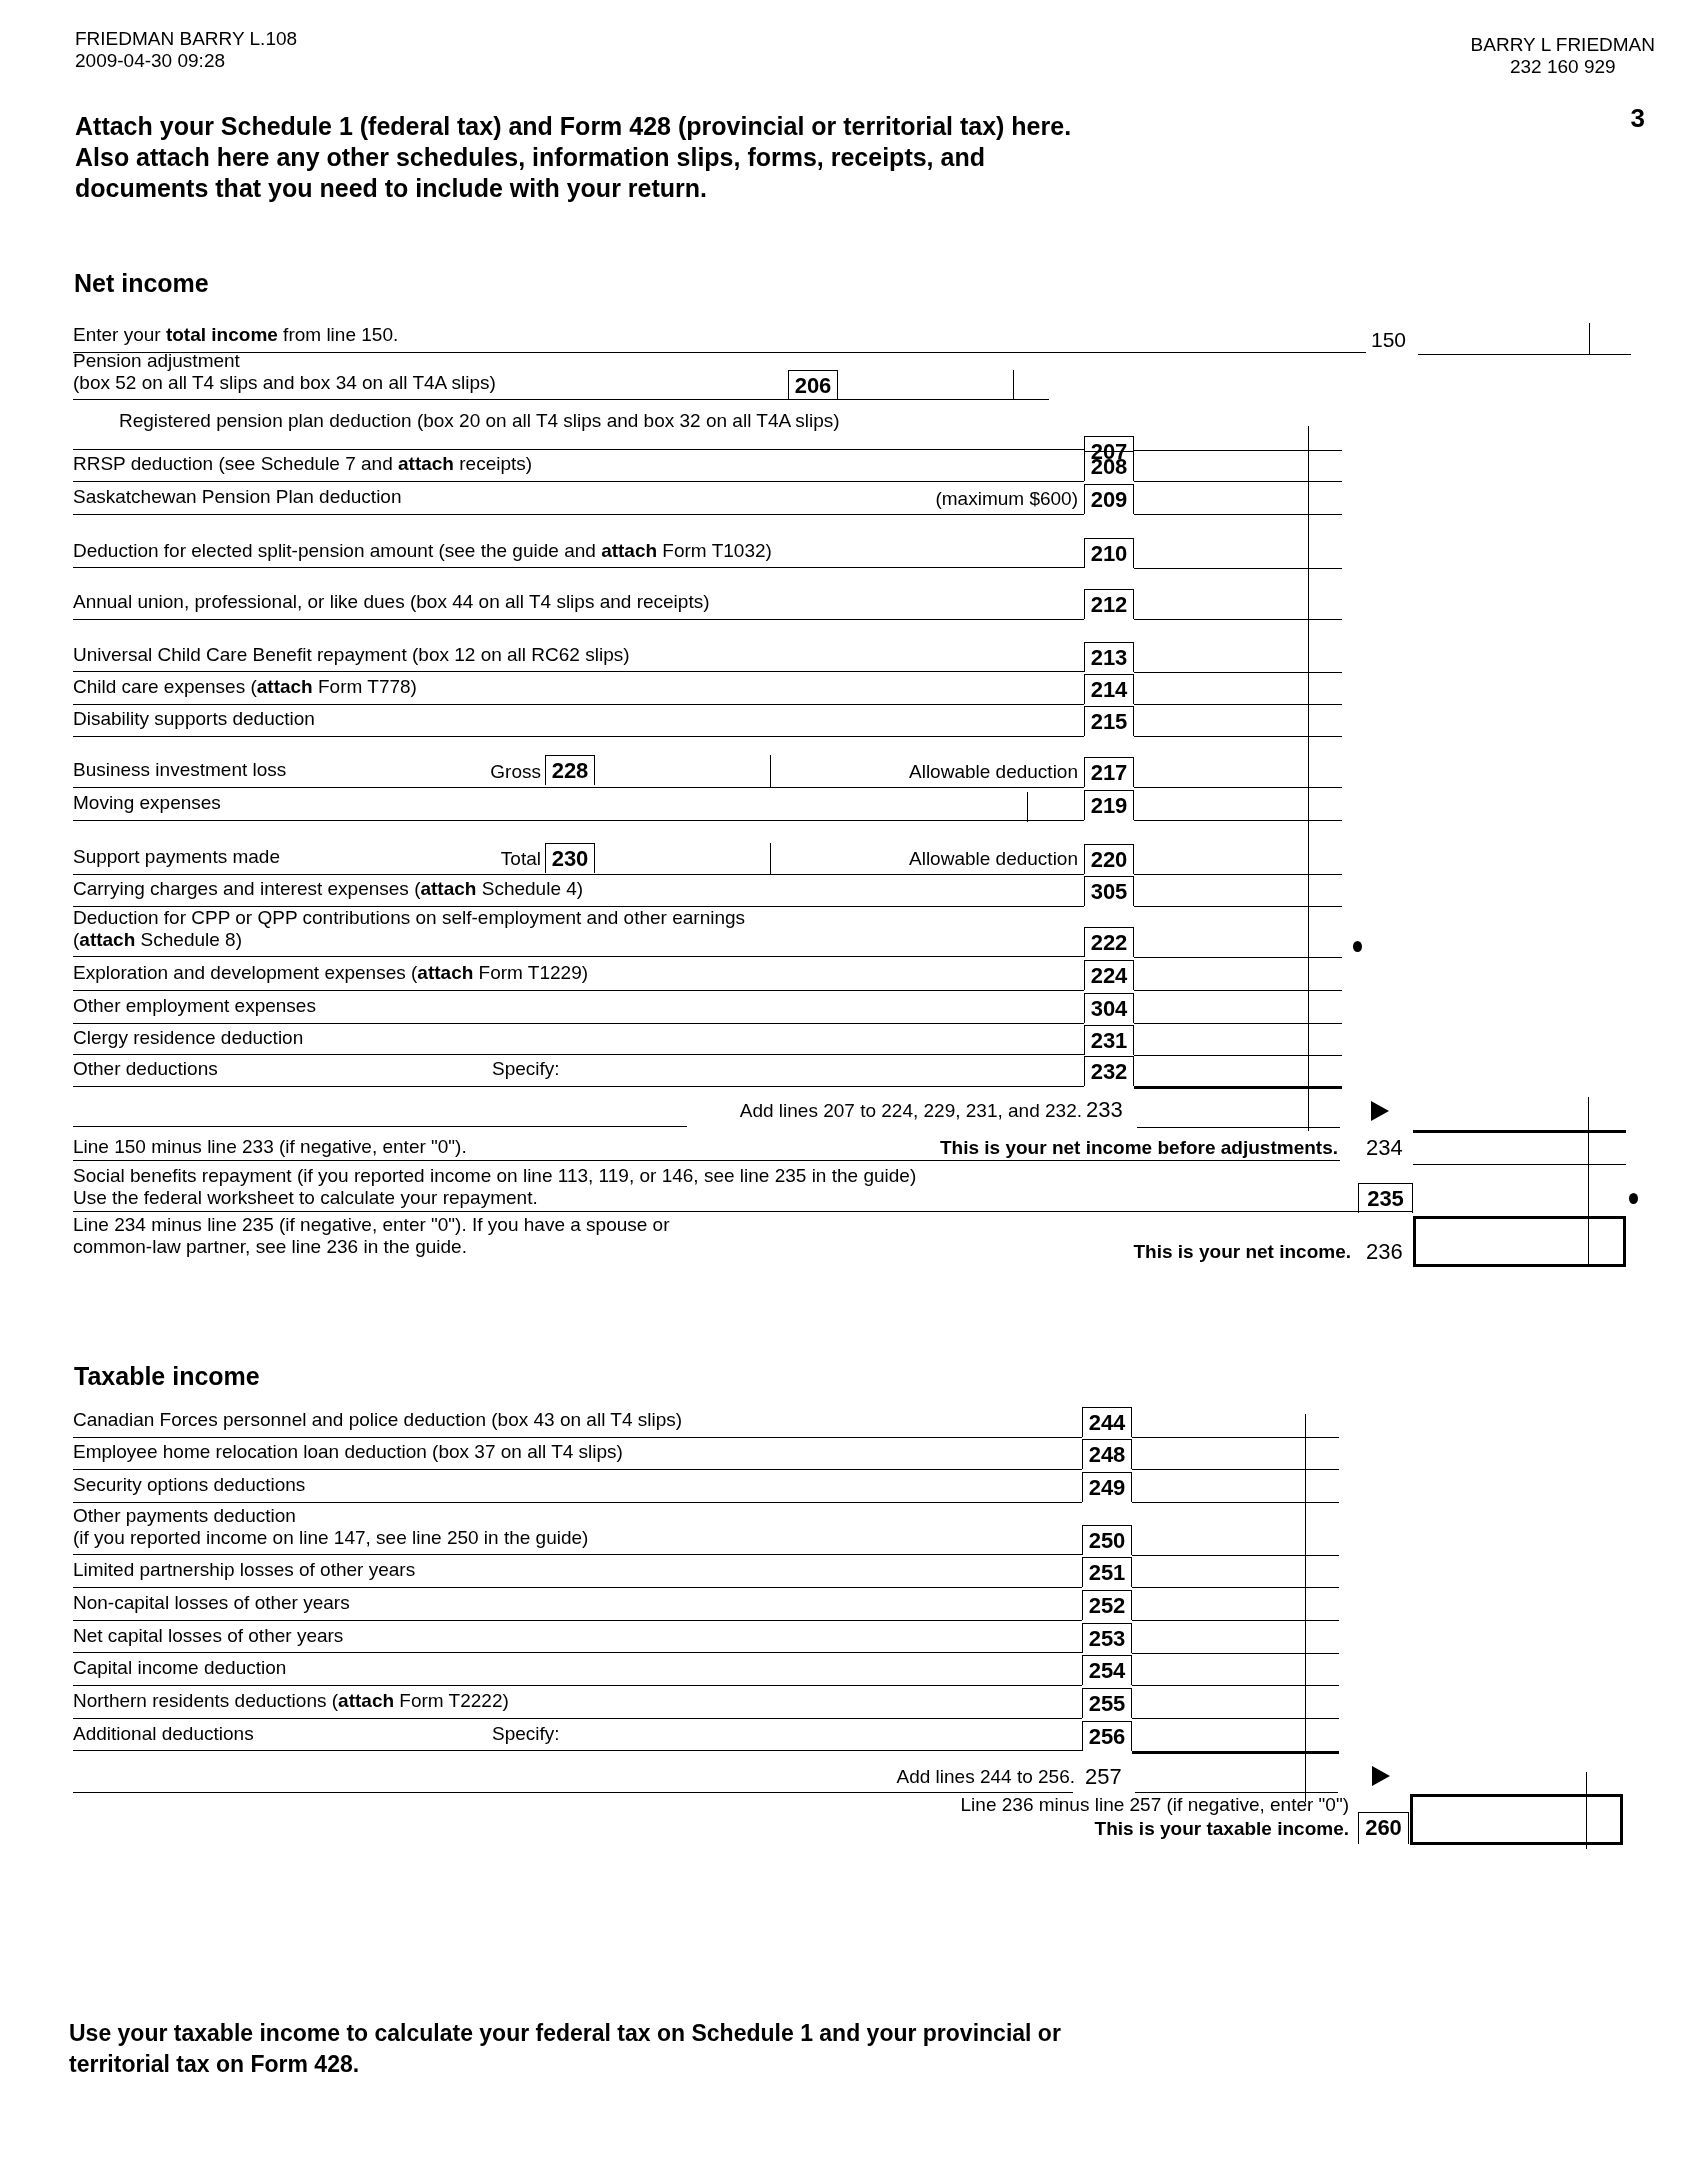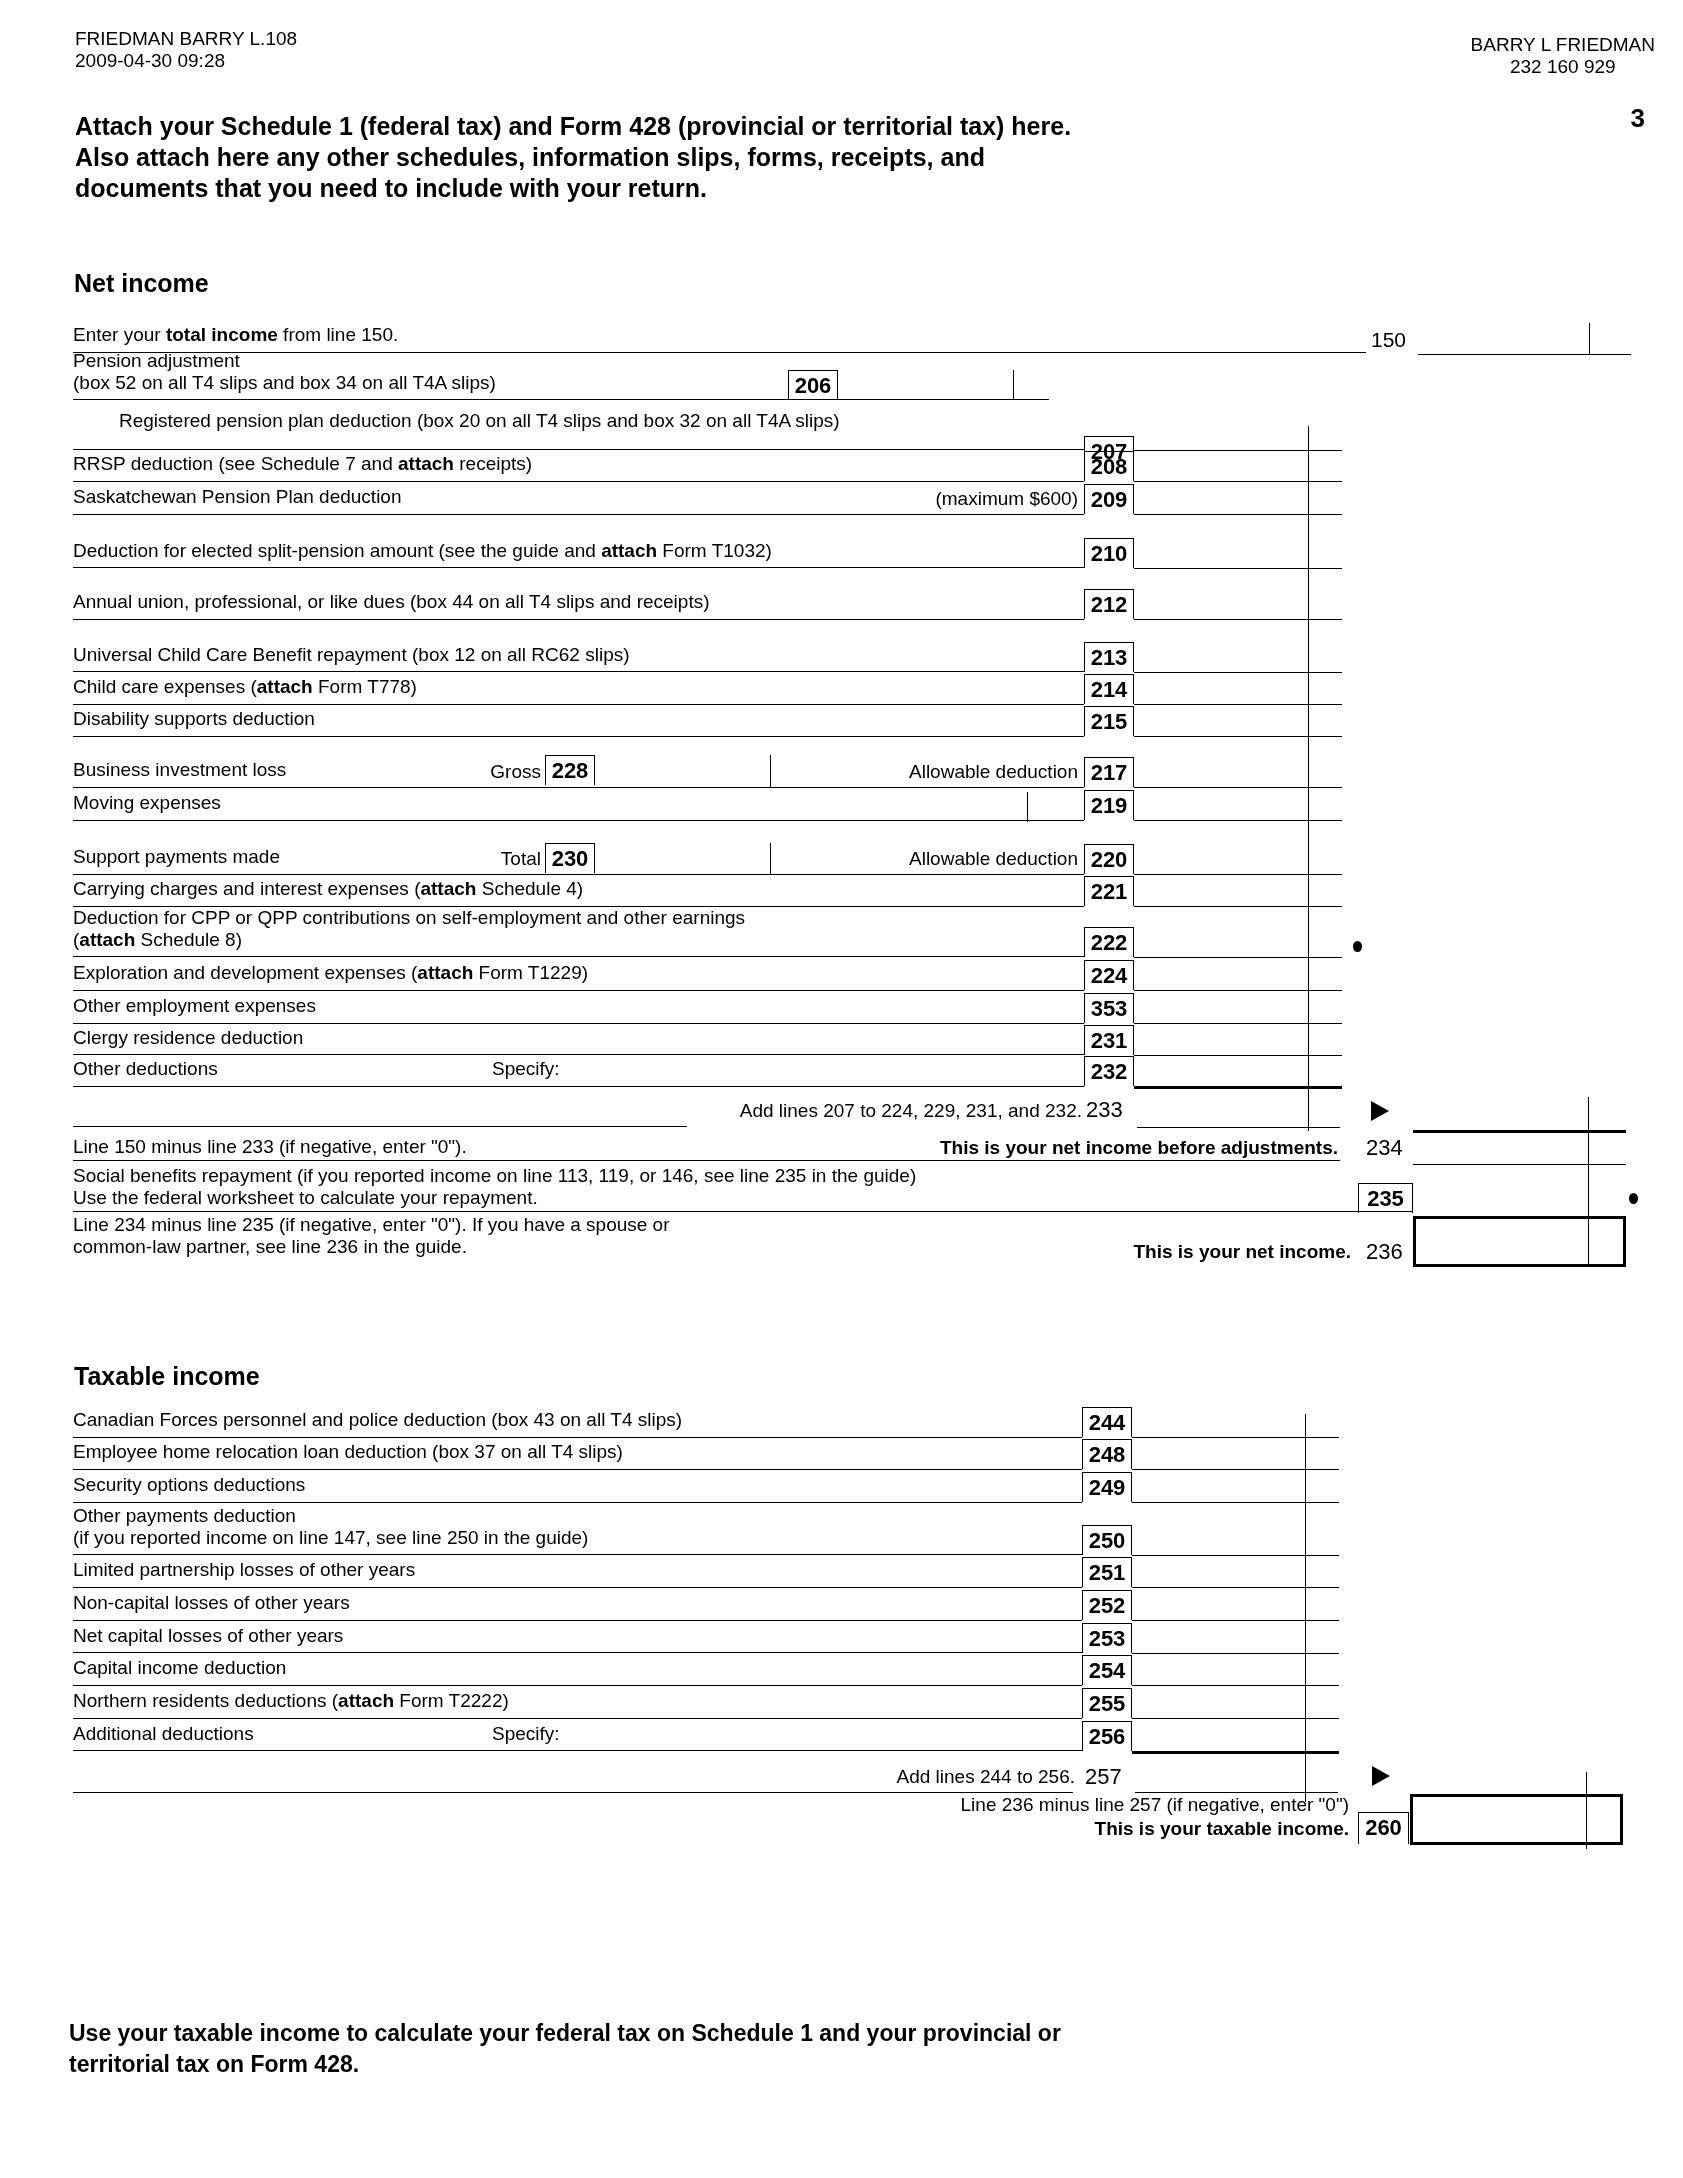--- a/index.html
+++ b/index.html
@@ -112,36 +112,36 @@
     <div class="uline" style="left: 73px; width: 1011px; top: 874px;"></div>
     <div class="code" style="left: 1084px; top: 844px;">220</div>
     <div class="amt" style="left: 1134px; width: 208px; top: 844px; border-bottom: 1.5px solid rgb(0, 0, 0);"></div>
     <div class="abs lbl rt" style="right: 605px; top: 848px;">Allowable deduction</div>
     <div class="abs lbl rt" style="right: 1142px; top: 848px;">Total</div>
     <div class="code" style="left: 545px; top: 843px;">230</div>
     <div class="amt" style="left: 594px; width: 176px; top: 843px;"></div>
     <div class="vline" style="left: 770px; top: 843px; height: 32px;"></div>
     <div class="abs lbl" style="left: 73px; top: 878px;"><span>Carrying charges and interest expenses (</span><b>attach</b><span> Schedule 4)</span></div>
     <div class="uline" style="left: 73px; width: 1011px; top: 906px;"></div>
-    <div class="code" style="left: 1084px; top: 876px;">221</div>
+    <div class="code" style="left: 1084px; top: 876px;">305</div>
     <div class="amt" style="left: 1134px; width: 208px; top: 876px; border-bottom: 1.5px solid rgb(0, 0, 0);"></div>
     <div class="abs lbl" style="left: 73px; top: 907px;">
       <div>Deduction for CPP or QPP contributions on self-employment and other earnings</div>
       <div><span>(</span><b>attach</b><span> Schedule 8)</span></div>
     </div>
     <div class="uline" style="left: 73px; width: 1011px; top: 956px;"></div>
     <div class="code" style="left: 1084px; top: 927px;">222</div>
     <div class="amt" style="left: 1134px; width: 208px; top: 927px; border-bottom: 1.5px solid rgb(0, 0, 0);"></div>
     <div class="abs lbl" style="left: 73px; top: 962px;"><span>Exploration and development expenses (</span><b>attach</b><span> Form T1229)</span></div>
     <div class="uline" style="left: 73px; width: 1011px; top: 990px;"></div>
     <div class="code" style="left: 1084px; top: 960px;">224</div>
     <div class="amt" style="left: 1134px; width: 208px; top: 960px; border-bottom: 1.5px solid rgb(0, 0, 0);"></div>
     <div class="abs lbl" style="left: 73px; top: 995px;"><span>Other employment expenses</span><b></b><span></span></div>
     <div class="uline" style="left: 73px; width: 1011px; top: 1023px;"></div>
-    <div class="code" style="left: 1084px; top: 993px;">353</div>
+    <div class="code" style="left: 1084px; top: 993px;">304</div>
     <div class="amt" style="left: 1134px; width: 208px; top: 993px; border-bottom: 1.5px solid rgb(0, 0, 0);"></div>
     <div class="abs lbl" style="left: 73px; top: 1027px;"><span>Clergy residence deduction</span><b></b><span></span></div>
     <div class="uline" style="left: 73px; width: 1011px; top: 1054px;"></div>
     <div class="code" style="left: 1084px; top: 1025px;">231</div>
     <div class="amt" style="left: 1134px; width: 208px; top: 1025px; border-bottom: 1.5px solid rgb(0, 0, 0);"></div>
     <div class="abs lbl" style="left: 73px; top: 1058px;"><span>Other deductions</span><b></b><span></span></div>
     <div class="uline" style="left: 73px; width: 1011px; top: 1086px;"></div>
     <div class="code" style="left: 1084px; top: 1056px;">232</div>
     <div class="amt" style="left: 1134px; width: 208px; top: 1056px; border-bottom: 3px solid rgb(0, 0, 0);"></div>
     <div class="abs lbl" style="left: 492px; top: 1058px;">Specify:</div>

